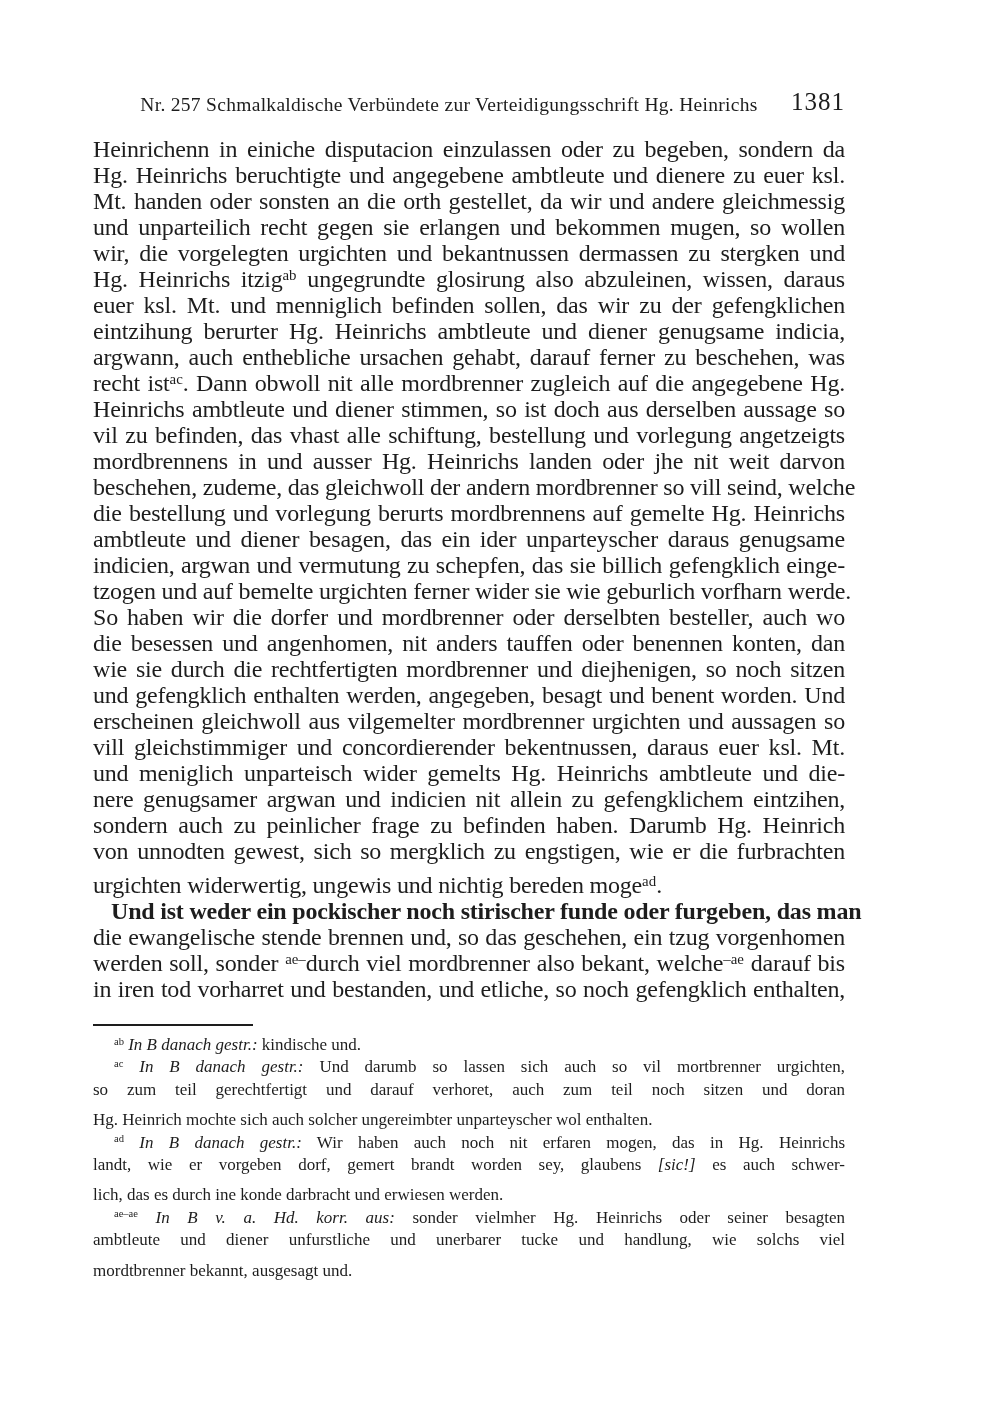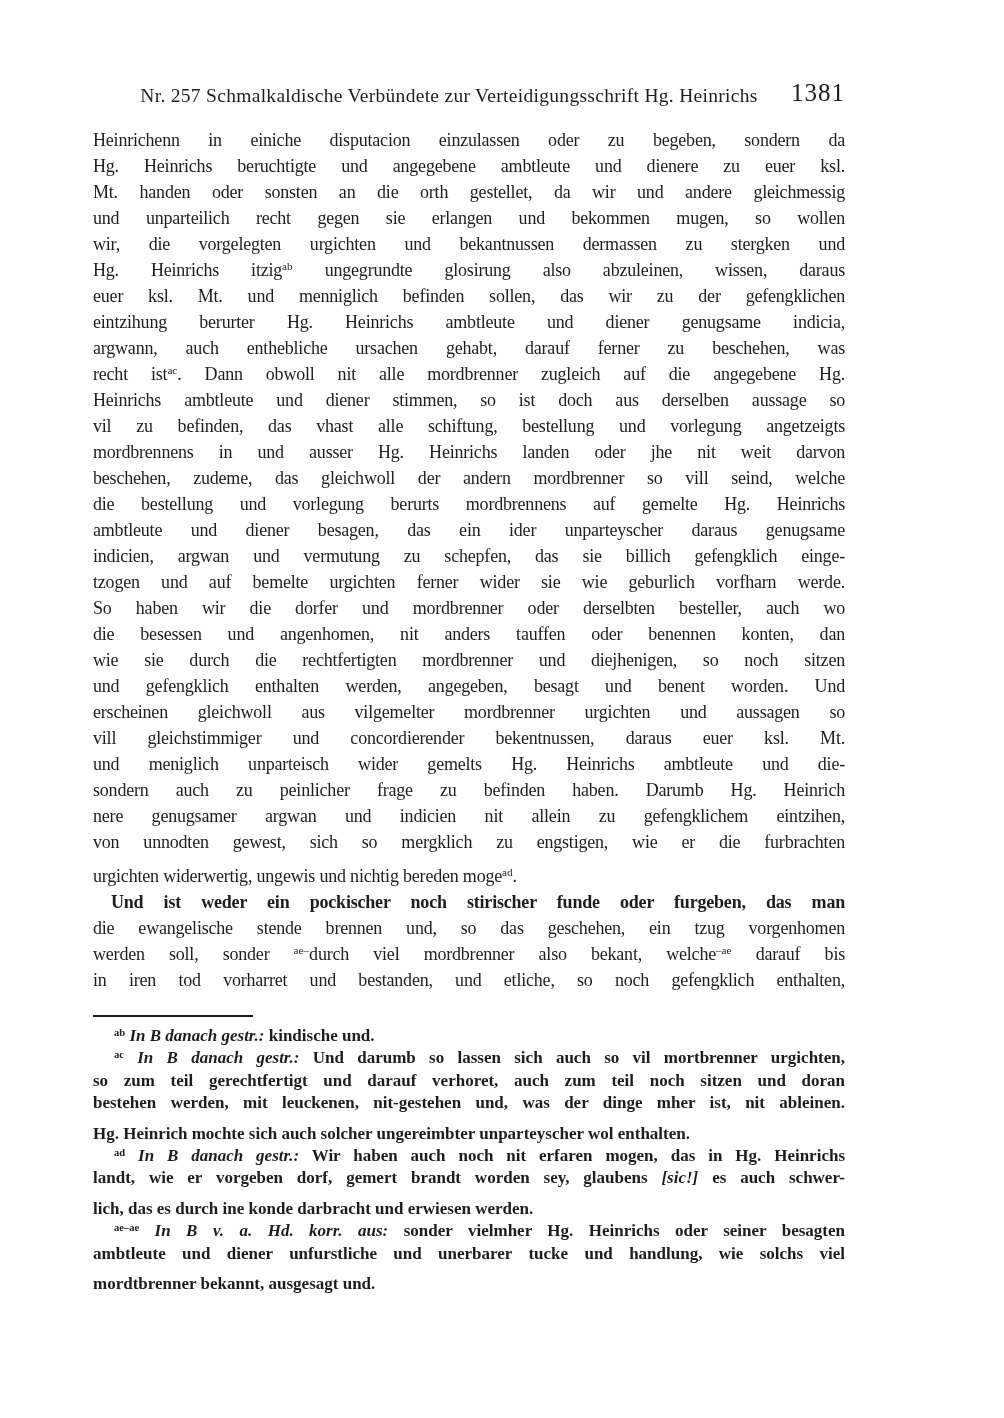--- a/index.html
+++ b/index.html
@@ -12,21 +12,21 @@
     width: 1004px;
     height: 1418px;
     background: #ffffff;
     color: #1d1d1d;
     font-family: "Liberation Serif", "DejaVu Serif", serif;
     overflow: hidden;
   }
   .column {
     position: absolute;
     left: 93px;
-    top: 84px;
+    top: 93px;
     width: 752px;
   }
   .page-header {
     position: relative;
     height: 26px;
     font-size: 19.5px;
     line-height: 24px;
   }
   .header-title {
     text-align: center;
@@ -35,33 +35,32 @@
   }
   .header-page-number {
     position: absolute;
     right: 0;
     top: -3px;
     font-size: 25px;
     letter-spacing: 1px;
   }
   .body-text {
     margin-top: 17px;
-    font-size: 18px;
+    font-size: 24px;
     letter-spacing: -0.2px;
   }
   .tline {
     height: 26px;
     line-height: 26px;
     text-align: justify;
     text-align-last: justify;
     white-space: nowrap;
   }
   .fn-block {
     font-size: 17px;
-    font-weight: bold;
   }
   .fn-block .tline {
     height: 22.4px;
     line-height: 22.4px;
   }
   .par-end {
     text-align-last: left;
     margin-top: 8px;
   }
   .first-indent {
@@ -123,43 +122,42 @@
           <div class="tline">ambtleute und diener besagen, das ein ider unparteyscher daraus genugsame</div>
           <div class="tline">indicien, argwan und vermutung zu schepfen, das sie billich gefengklich einge-</div>
           <div class="tline">tzogen und auf bemelte urgichten ferner wider sie wie geburlich vorfharn werde.</div>
           <div class="tline">So haben wir die dorfer und mordbrenner oder derselbten besteller, auch wo</div>
           <div class="tline">die besessen und angenhomen, nit anders tauffen oder benennen konten, dan</div>
           <div class="tline">wie sie durch die rechtfertigten mordbrenner und diejhenigen, so noch sitzen</div>
           <div class="tline">und gefengklich enthalten werden, angegeben, besagt und benent worden. Und</div>
           <div class="tline">erscheinen gleichwoll aus vilgemelter mordbrenner urgichten und aussagen so</div>
           <div class="tline">vill gleichstimmiger und concordierender bekentnussen, daraus euer ksl. Mt.</div>
           <div class="tline">und meniglich unparteisch wider gemelts Hg. Heinrichs ambtleute und die-</div>
+          <div class="tline">nere genugsamer argwan und indicien nit allein zu gefengklichem eintzihen,</div>
           <div class="tline">sondern auch zu peinlicher frage zu befinden haben. Darumb Hg. Heinrich</div>
-          <div class="tline">nere genugsamer argwan und indicien nit allein zu gefengklichem eintzihen,</div>
           <div class="tline">von unnodten gewest, sich so mergklich zu engstigen, wie er die furbrachten</div>
           <div class="tline par-end">urgichten widerwertig, ungewis und nichtig bereden moge<sup>ad</sup>.</div>
         </div>
         <div>
           <div class="tline first-indent">Und ist weder ein pockischer noch stirischer funde oder furgeben, das man</div>
           <div class="tline">die ewangelische stende brennen und, so das geschehen, ein tzug vorgenhomen</div>
           <div class="tline">werden soll, sonder <sup>ae–</sup>durch viel mordbrenner also bekant, welche<sup>–ae</sup> darauf bis</div>
           <div class="tline">in iren tod vorharret und bestanden, und etliche, so noch gefengklich enthalten,</div>
         </div>
       </div>
 
     <div class="fn-rule"></div>
 
     <div class="footnotes">
         <div class="fn-block">
           <div class="tline fn-indent par-end"><sup>ab</sup> <em>In B danach gestr.:</em> kindische und.</div>
         </div>
         <div class="fn-block">
           <div class="tline fn-indent"><sup>ac</sup> <em>In B danach gestr.:</em> Und darumb so lassen sich auch so vil mortbrenner urgichten,</div>
           <div class="tline">so zum teil gerechtfertigt und darauf verhoret, auch zum teil noch sitzen und doran</div>
-          <div class="tline">bestehen werden, mit leuckenen, nit-gestehen und, was der dinge mher ist, nit ableinen.</div>
           <div class="tline par-end">Hg. Heinrich mochte sich auch solcher ungereimbter unparteyscher wol enthalten.</div>
         </div>
         <div class="fn-block">
           <div class="tline fn-indent"><sup>ad</sup> <em>In B danach gestr.:</em> Wir haben auch noch nit erfaren mogen, das in Hg. Heinrichs</div>
           <div class="tline">landt, wie er vorgeben dorf, gemert brandt worden sey, glaubens <em>[sic!]</em> es auch schwer-</div>
           <div class="tline par-end">lich, das es durch ine konde darbracht und erwiesen werden.</div>
         </div>
         <div class="fn-block">
           <div class="tline fn-indent"><sup>ae–ae</sup> <em>In B v. a. Hd. korr. aus:</em> sonder vielmher Hg. Heinrichs oder seiner besagten</div>
           <div class="tline">ambtleute und diener unfurstliche und unerbarer tucke und handlung, wie solchs viel</div>

